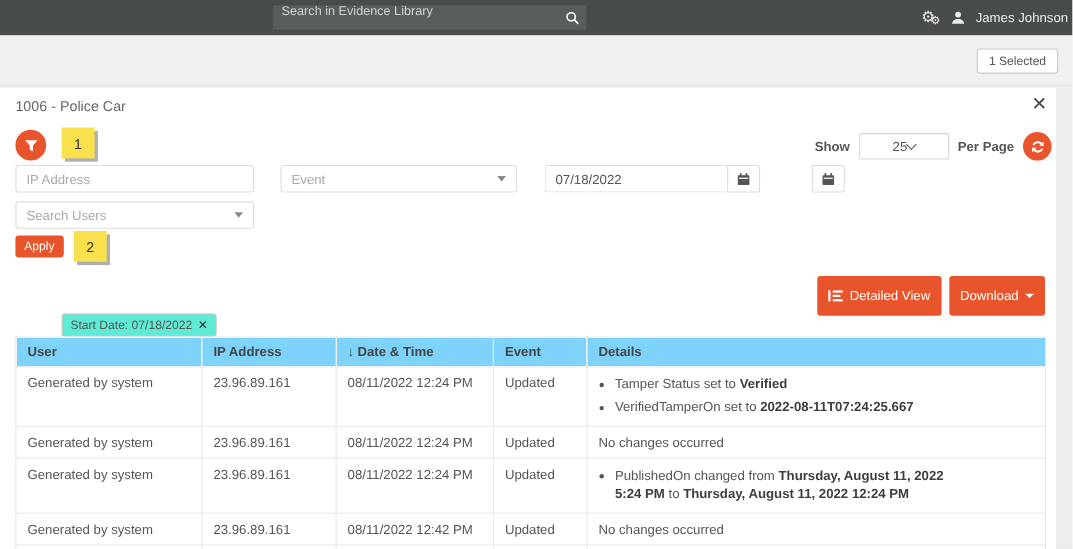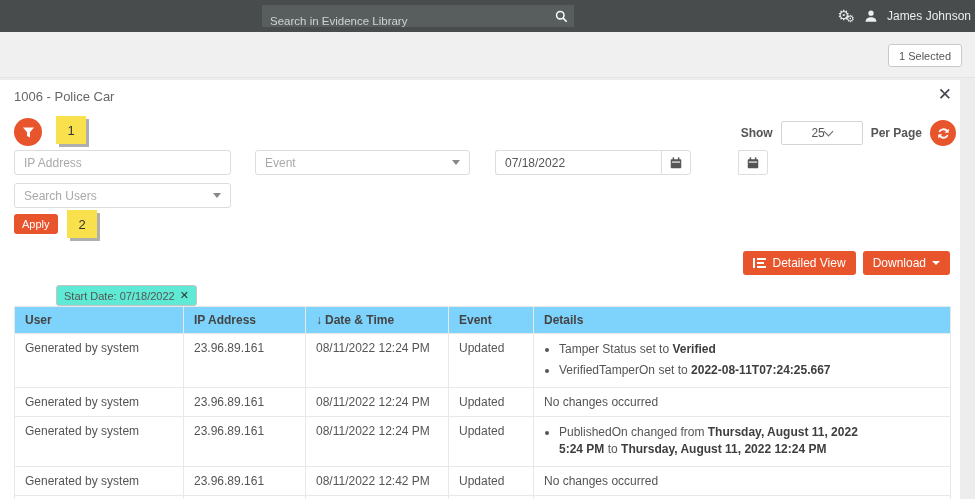--- a/index.html
+++ b/index.html
@@ -1,21 +1,21 @@
 <!DOCTYPE html>
 <html><head>
 <meta charset="utf-8">
 <style>
   * { margin:0; padding:0; box-sizing:border-box; }
   html,body { width:975px; height:499px; overflow:hidden; }
   body { font-family:"Liberation Sans","DejaVu Sans",sans-serif; background:#ededed; position:relative; }
 
   
   .topbar { position:absolute; top:0; left:0; width:975px; height:32px; background:#484c4c; z-index:30; }
-  .search-wrap { position:absolute; left:262px; top:5px; width:312px; height:22px; background:#585e5e; display:flex; align-items:flex-end; }
+  .search-wrap { position:absolute; left:248px; top:5px; width:285px; height:22px; background:#585e5e; display:flex; align-items:flex-start; }
   .search-input { flex:1; background:transparent; border:none; outline:none; color:#e8eaea; font-size:11.5px; padding:0 8px; font-family:inherit; }
   .search-input::placeholder { color:#cfd3d3; opacity:1; }
   .search-btn { width:26px; height:22px; display:flex; align-items:center; justify-content:center; cursor:pointer; }
   .top-right { position:absolute; right:4px; top:0; height:32px; display:flex; align-items:center; gap:9px; color:#e9eaea; }
   .cogs { color:#e9eaea; font-size:14px; line-height:1; cursor:pointer; }
   .cogs .small-cog { font-size:10px; margin-left:-4px; vertical-align:-2px; display:inline-block; }
   .user-name { font-size:12px; color:#eceeee; cursor:pointer; }
 
   
   .selectbar { position:absolute; top:32px; left:0; width:975px; height:46px; background:#f0f0f0; border-bottom:1px solid #e3e3e3; z-index:20; }
@@ -50,21 +50,21 @@
   .date-group { position:absolute; top:70px; height:25px; display:flex; }
   .start-date-group { left:495px; width:196px; }
   .end-date-group { left:738px; width:206px; }
   .date-input { flex:1; border:1px solid #ddd; border-right:none; border-radius:3px 0 0 3px; font-size:12px; padding:4px 9px; font-family:inherit; outline:none; color:#555; min-width:0; }
   .date-input::placeholder { color:#a9a9a9; opacity:1; }
   .cal-addon { width:30px; border:1px solid #ddd; border-radius:0 3px 3px 0; background:#fff; display:flex; align-items:center; justify-content:center; cursor:pointer; }
 
   .apply-btn { position:absolute; left:14px; top:134px; background:#e8552d; color:#fff; border:none; border-radius:3px; font-size:11px; padding:4px 8px; cursor:pointer; font-family:inherit; }
 
   .action-row { position:absolute; top:171px; right:10px; display:flex; gap:7px; }
-  .orange-btn { background:#e8552d; color:#fff; border:none; border-radius:3px; height:24px; font-size:12px; padding:0 10px; display:flex; align-items:center; gap:6px; cursor:pointer; font-family:inherit; }
+  .orange-btn { background:#e8552d; color:#fff; border:none; border-radius:3px; height:36px; font-size:12px; padding:0 10px; display:flex; align-items:center; gap:6px; cursor:pointer; font-family:inherit; }
   .dl-caret { width:0; height:0; border-left:4px solid transparent; border-right:4px solid transparent; border-top:4px solid #fff; }
   .dv-icon { display:inline-flex; flex-direction:column; gap:2px; border-left:2px solid #fff; padding-left:2px; }
   .dv-icon i { display:block; height:2px; background:#fff; }
   .dv-icon i:nth-child(1){ width:9px; } .dv-icon i:nth-child(2){ width:7px; } .dv-icon i:nth-child(3){ width:9px; }
 
   .chip { position:absolute; top:205px; left:14px; border:1px solid #c4c4c4; border-radius:3px; font-size:11px; color:#555; padding:3px 7px; display:flex; align-items:center; gap:5px; background:#5eead4;margin-left:42px; }
   .chip-x { font-weight:bold; color:#333; cursor:pointer; font-size:11px; }
 
   
   .audit-table { position:absolute; top:226px; left:14px; width:936px; border-collapse:collapse; table-layout:fixed; }

